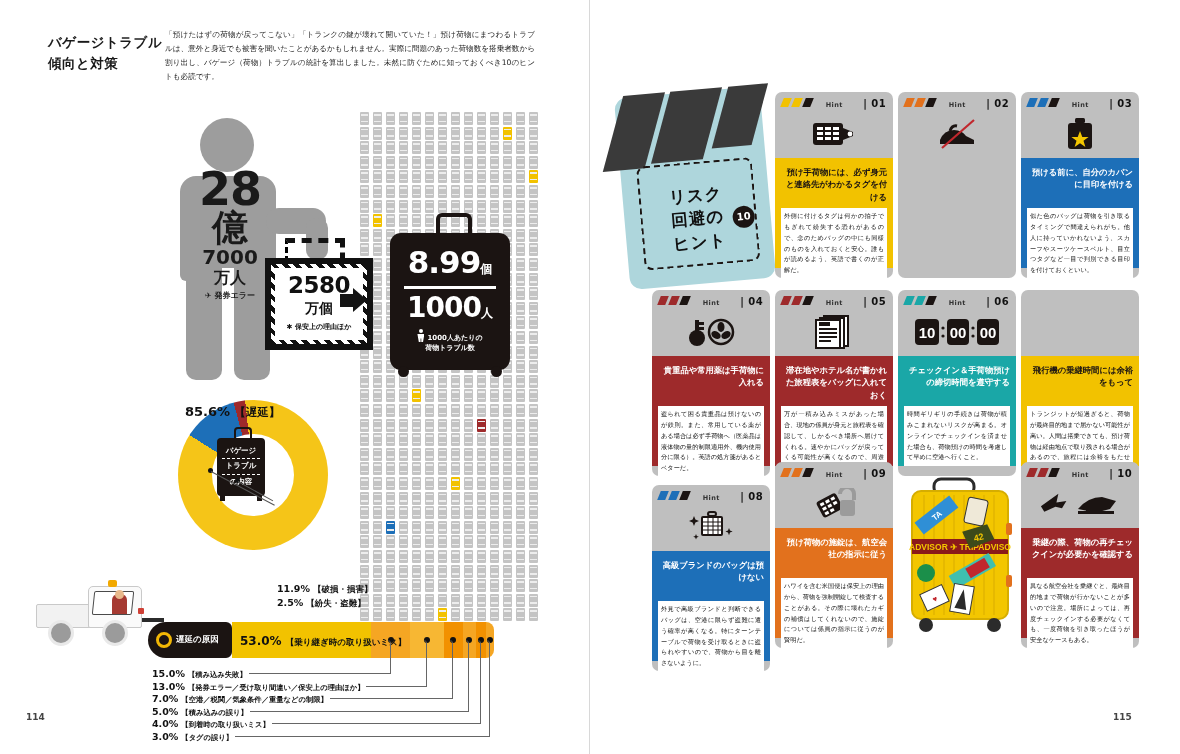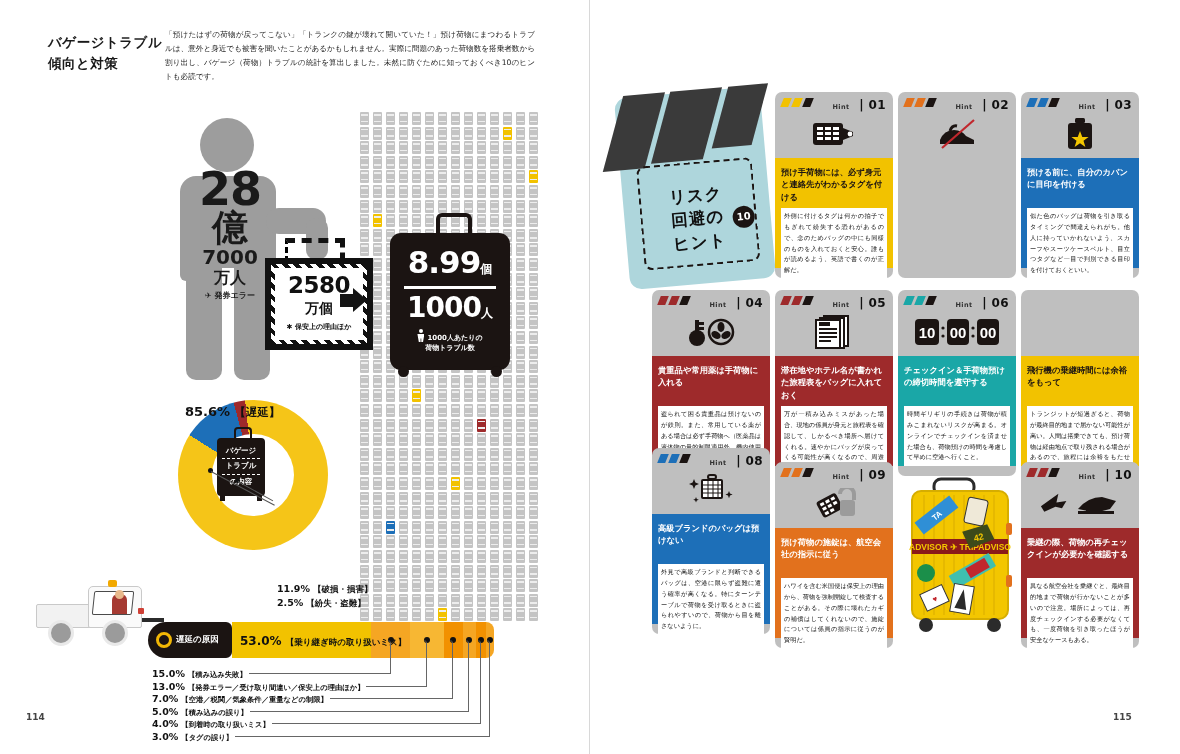--- a/index.html
+++ b/index.html
@@ -119,26 +119,26 @@
   .right-page{position:absolute;left:589px;top:0;width:591px;height:754px;}
   .clip{position:absolute;left:622px;top:92px;width:146px;height:192px;background:#aed6dc;border-radius:12px;transform:rotate(-5deg);box-shadow:0 0 0 0 #000;}
   .clip .st{position:absolute;background:#3a3a3a;transform:skewX(-20deg);}
   .clip .box{position:absolute;left:16px;top:70px;right:14px;bottom:18px;border:2px dashed #1b1412;border-radius:8px;}
   .clip .ttl{position:absolute;left:0;right:0;top:92px;text-align:center;font-size:16.5px;font-weight:bold;color:#111;line-height:1.42;letter-spacing:1px;}
   .clip .ten{position:absolute;right:16px;top:118px;width:22px;height:22px;border-radius:50%;background:#1b1412;color:#fff;font-size:10px;font-weight:bold;text-align:center;line-height:22px;}
 
   .card{position:absolute;width:118px;height:186px;background:#bfbfbf;border-radius:7px;}
   .card .hdr{position:absolute;left:0;right:0;top:0;height:66px;}
   .card .hint{position:absolute;right:7px;top:6px;font-size:6.5px;font-weight:bold;color:#333;letter-spacing:.4px;}
-  .card .hint b{font-size:12px;color:#111;margin-left:7px;}
+  .card .hint b{font-size:10px;color:#111;margin-left:18px;}
   .card .stripes{position:absolute;left:7px;top:6px;width:40px;height:9px;}
   .card .stripes i{position:absolute;top:0;width:8px;height:9px;transform:skewX(-22deg);display:block;}
   .card .glyph{position:absolute;left:0;right:0;top:20px;height:44px;display:flex;align-items:center;justify-content:center;}
   .card .band{position:absolute;left:0;right:0;top:66px;bottom:10px;border-radius:0 0 0 0;}
-  .card .ttl{position:absolute;left:6px;right:6px;top:8px;text-align:left;font-size:8.3px;font-weight:bold;color:#fff;line-height:1.5;}
+  .card .ttl{position:absolute;left:6px;right:6px;top:8px;text-align:right;font-size:8.3px;font-weight:bold;color:#fff;line-height:1.5;}
   .card .body{position:absolute;left:6px;right:6px;top:50px;background:#fff;padding:3px 3px;font-size:6.2px;line-height:1.75;color:#111;text-align:justify;}
 
   svg{display:block;}
   
   .tasuit{position:absolute;left:908px;top:477px;width:108px;height:158px;}
 </style>
 </head>
 <body>
 
 <div id="page">
@@ -991,21 +991,21 @@
         <div class="ttl">チェックイン＆手荷物預けの締切時間を遵守する</div>
         <div class="body">時間ギリギリの手続きは荷物が積みこまれないリスクが高まる。オンラインでチェックインを済ませた場合も、荷物預けの時間を考慮して早めに空港へ行くこと。</div>
       </div>
     </div>
     <div class="card" style="left: 1021px; top: 290px;">
       <div class="band" style="background:#f2c200">
         <div class="ttl" style="color: rgb(27, 20, 18);">飛行機の乗継時間には余裕をもって</div>
         <div class="body">トランジットが短過ぎると、荷物が最終目的地まで届かない可能性が高い。人間は搭乗できても、預け荷物は経由地点で取り残される場合があるので、旅程には余裕をもたせたい。</div>
       </div>
     </div>
-    <div class="card" style="left: 652px; top: 448px;">
+    <div class="card" style="left: 652px; top: 485px;">
       <div class="hdr">
         <div class="stripes">
           <i style="left:0;background:#1d6fb8"></i>
           <i style="left:11px;background:#1d6fb8"></i>
           <i style="left:22px;background:#1b1412"></i>
         </div>
         <div class="hint">Hint <b>| 08</b></div>
         <div class="glyph">
           <svg width="46" height="34" viewBox="0 0 46 34">
             <rect x="13" y="6" width="22" height="20" rx="2" fill="#1b1412"></rect>

